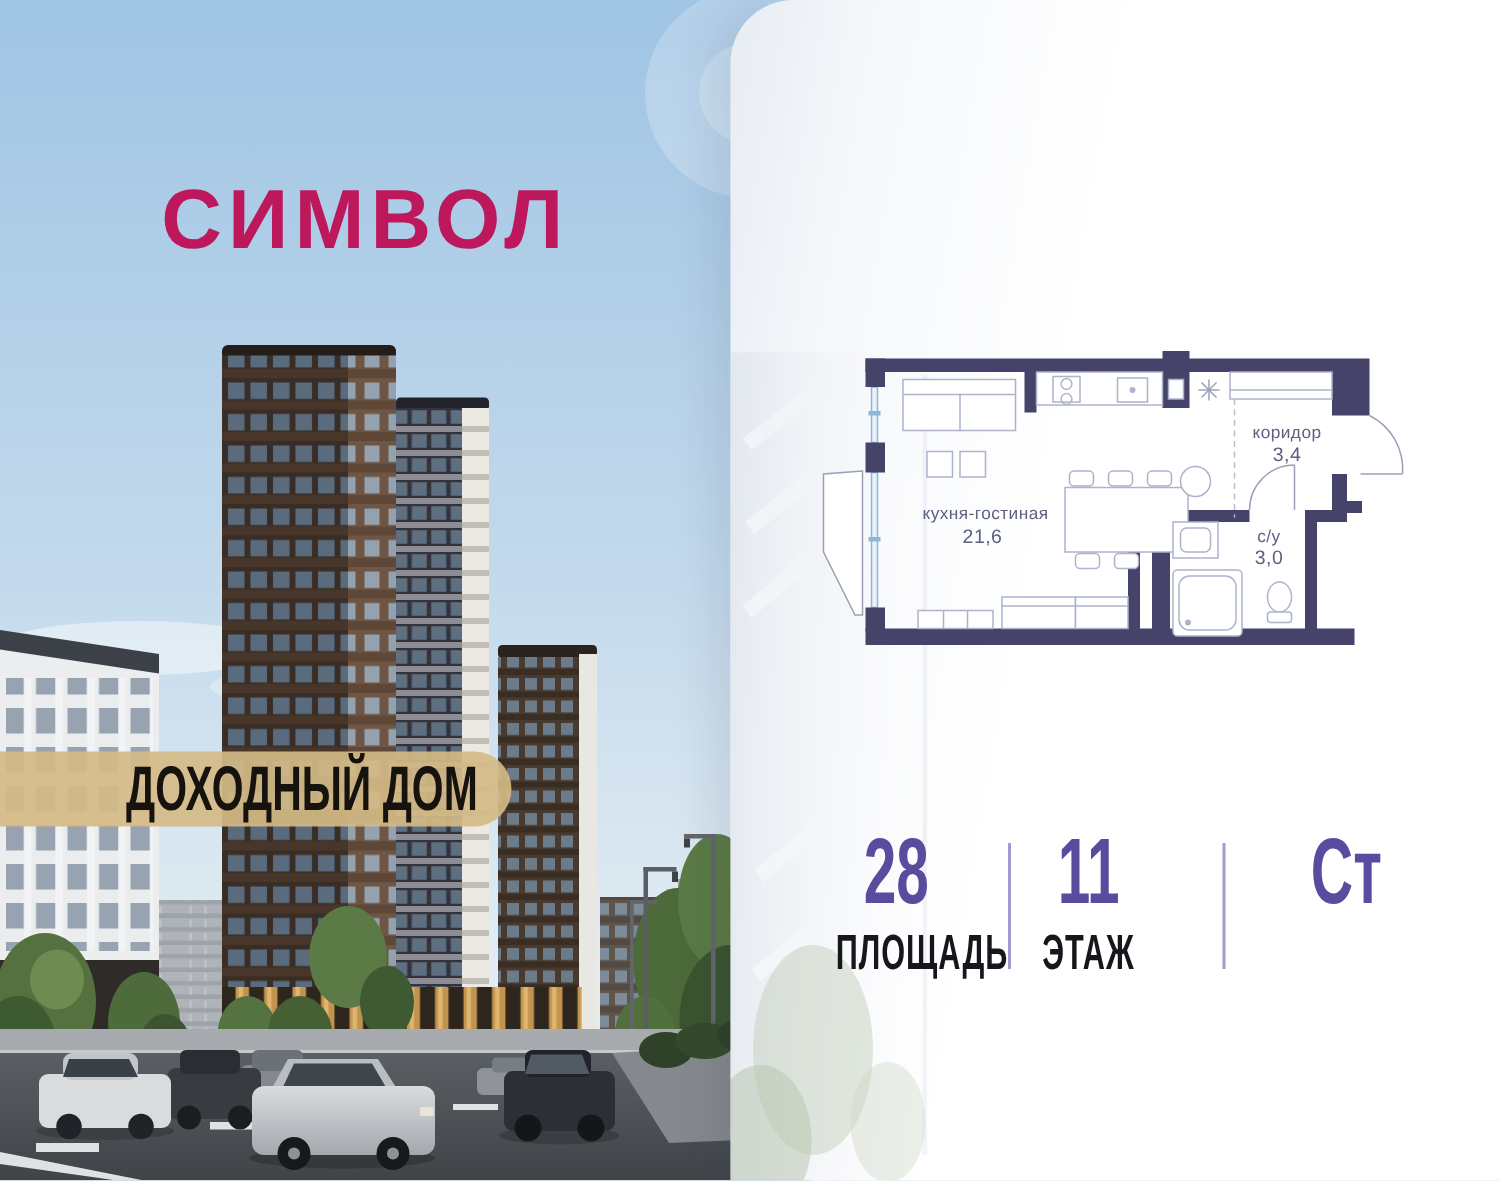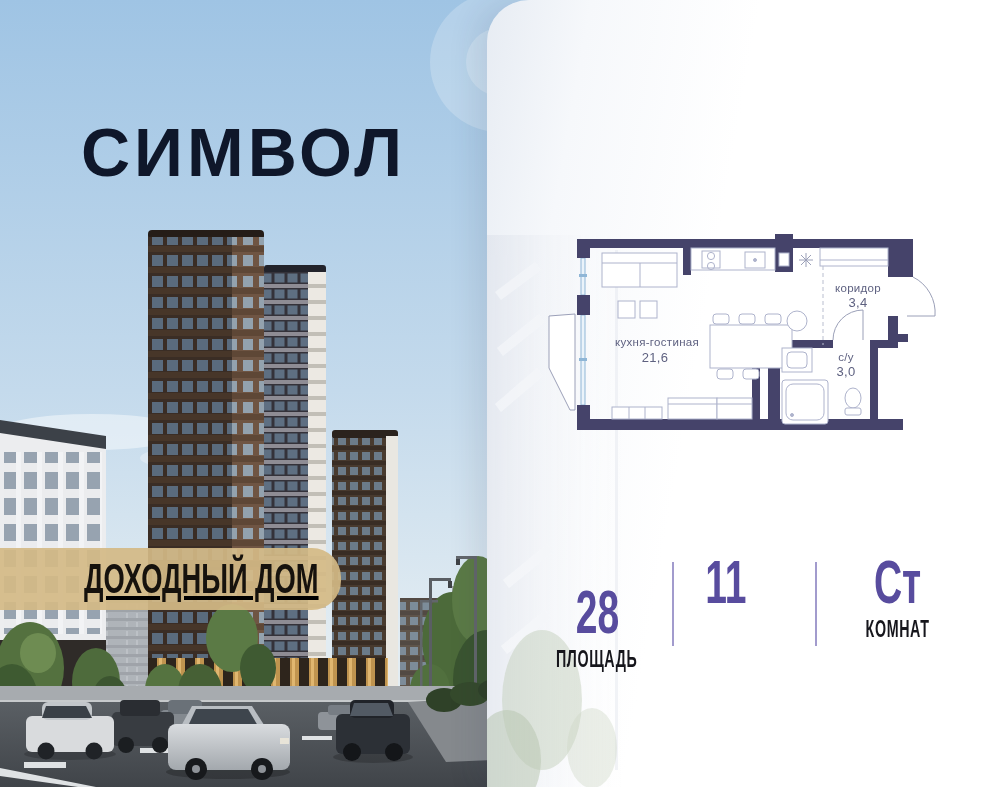--- a/index.html
+++ b/index.html
@@ -1,41 +1,41 @@
 <!DOCTYPE html>
 <html><head>
 <meta charset="utf-8">
 <style>
   html,body{margin:0;padding:0;background:#dfe5ec;}
   *{box-sizing:border-box;font-family:"Liberation Sans",sans-serif;}
   .canvas{position:relative;width:1000px;height:787px;overflow:hidden;background:#fff;}
   .photo{position:absolute;left:0;top:0;width:540px;height:787px;}
   .photo svg{display:block;}
   .logo{position:absolute;left:0;top:118px;width:487px;text-align:center;
-        font-size:68px;font-weight:bold;letter-spacing:4px;color:#0f172a;line-height:1;}
+        font-size:56px;font-weight:bold;letter-spacing:4px;color:#be185d;line-height:1;}
   .banner{position:absolute;left:0;display:flex;align-items:center;padding-left:84px;}
-  .banner-gold{top:548px;height:62px;width:341px;background:rgba(212,186,133,0.92);
-               border-radius:0 29px 29px 0;text-decoration:underline;}
+  .banner-gold{top:501px;height:50px;width:341px;background:rgba(212,186,133,0.92);
+               border-radius:0 29px 29px 0;}
   .banner-white{top:596px;height:57px;width:298px;background:rgba(255,255,255,0.78);
                 border-radius:0 28px 28px 0;}
   .banner-text{font-size:42px;font-weight:700;color:#16120d;white-space:nowrap;
                transform:scaleX(0.65);transform-origin:left center;line-height:1;}
   .panel{position:absolute;left:487px;top:0;width:513px;height:787px;
          background:linear-gradient(100deg,#E7ECF3 0%,#F6F8FB 16%,#FFFFFF 42%);
          border-radius:42px 0 0 0;box-shadow:-12px 0 28px rgba(40,50,80,0.10);}
   .backdrop{position:absolute;left:0;top:0;pointer-events:none;}
   .plan{position:absolute;left:58px;top:222px;}
   .plan text{fill:#5E6180;letter-spacing:0.3px;}
   .stat{position:absolute;top:550px;width:150px;text-align:center;}
   .stat-value{font-size:62px;font-weight:bold;color:#584C9E;line-height:1.02;
               display:inline-block;transform:scaleX(0.63);transform-origin:center;}
-  .stat-label{margin-top:5px;font-size:23px;font-weight:700;color:#16161c;line-height:1;}
+  .stat-label{margin-top:5px;font-size:33px;font-weight:700;color:#16161c;line-height:1;}
   .stat-label span{display:inline-block;transform:scaleX(0.62);transform-origin:center;
                    letter-spacing:1px;white-space:nowrap;}
-  .stat-1{left:35px;margin-top:30px;} .stat-2{left:164px;} .stat-3{left:336px;}
+  .stat-1{left:35px;} .stat-2{left:164px;} .stat-3{left:336px;}
   .divider{position:absolute;top:562px;width:2px;height:84px;background:#9289C4;opacity:.85;}
   .divider-1{left:185px;} .divider-2{left:328px;}
 </style>
 </head>
 <body>
 
 <div class="canvas">
 
   <div class="photo">
     <svg width="540" height="787" viewBox="0 0 540 787">
@@ -336,20 +336,20 @@
       </g>
     </svg>
 
     <div class="stat stat-1">
       <div class="stat-value">28</div>
       <div class="stat-label"><span>ПЛОЩАДЬ</span></div>
     </div>
     <div class="divider divider-1"></div>
     <div class="stat stat-2">
       <div class="stat-value">11</div>
+      <div class="stat-label"><span>ЭТАЖ</span></div>
     </div>
     <div class="divider divider-2"></div>
     <div class="stat stat-3">
       <div class="stat-value">Ст</div>
-      <div class="stat-label"><span>КОМНАТ</span></div>
     </div>
   </div>
 </div>
 
 </body></html>

